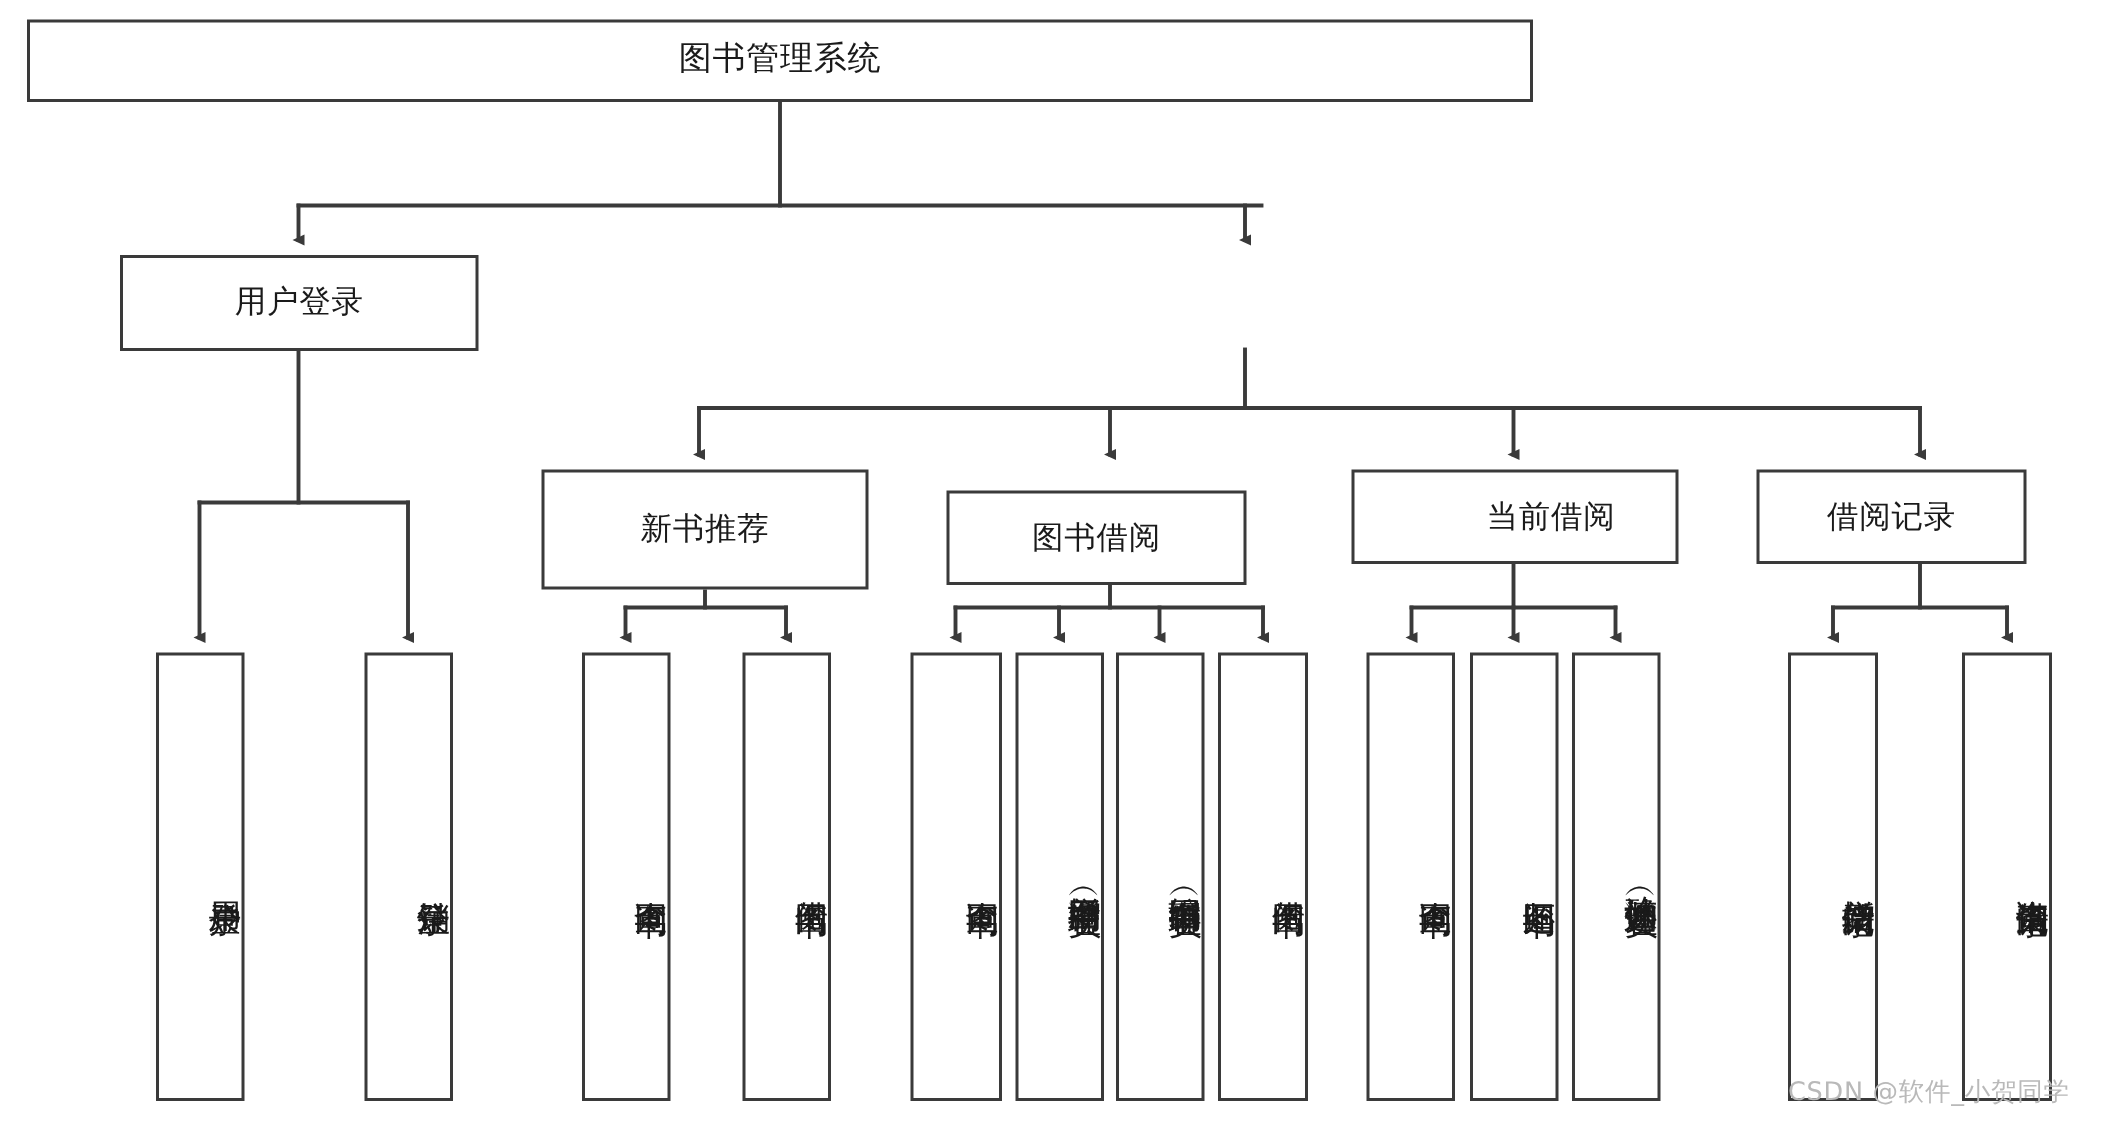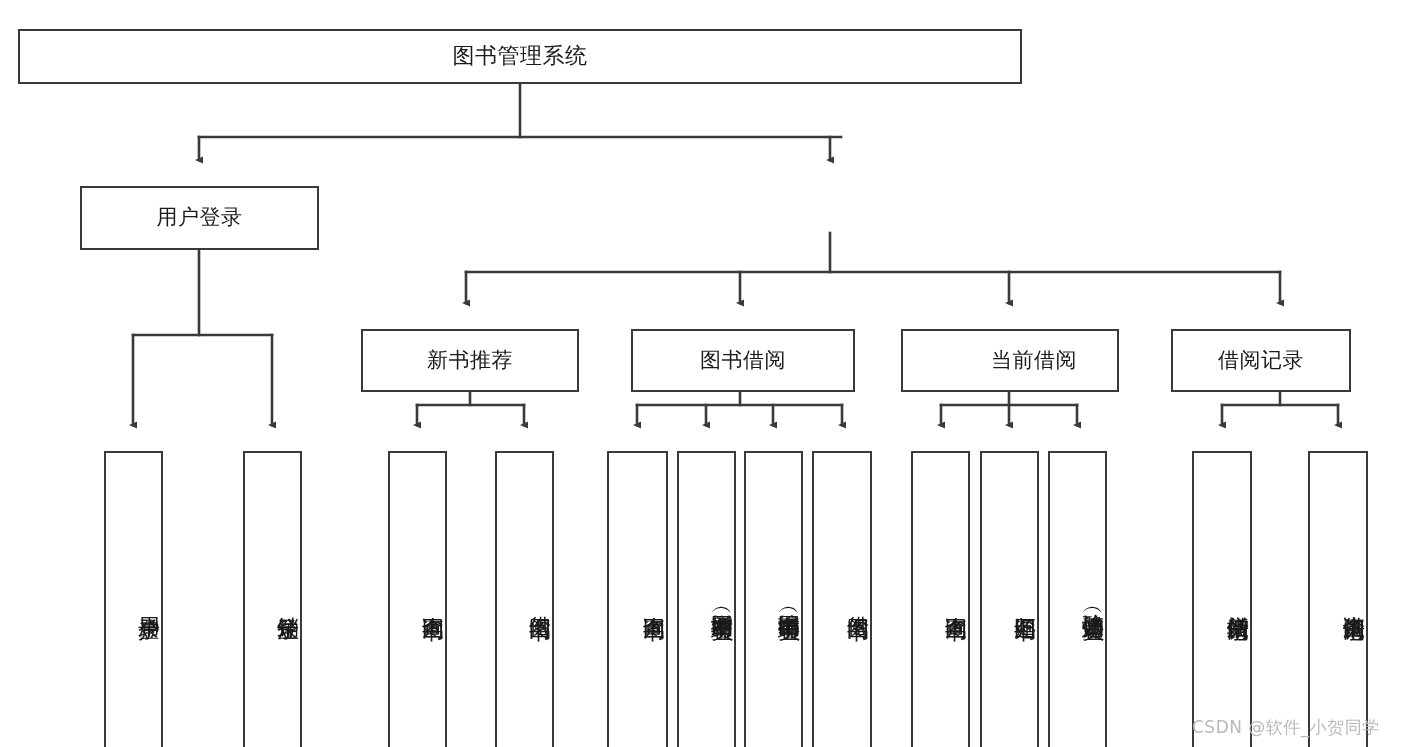--- a/index.html
+++ b/index.html
@@ -28,21 +28,20 @@
   }
   .node {
     position: absolute;
     box-sizing: border-box;
     border: 2px solid #3a3a3a;
     background: #ffffff;
     display: flex;
     align-items: center;
     justify-content: center;
     color: #1a1a1a;
-    margin-top: 16px;
   }
   .node-h {
     font-size: 21px;
     line-height: 1.2;
     letter-spacing: 0.5px;
     white-space: nowrap;
   }
   .node-root {
     font-size: 22px;
   }
@@ -126,24 +125,24 @@
   </svg>
 
   <div class="node node-h node-root" style="left:18px; top:13px; width:1004px; height:55px;">
     <span>图书管理系统</span>
   </div>
 
   <div class="node node-h" style="left:80px; top:170px; width:239px; height:64px;">
     <span>用户登录</span>
   </div>
 
-  <div class="node node-h" style="left:361px; top:313px; width:218px; height:63px;">
+  <div class="node node-h" style="left:361px; top:313px; width:218px; height:80px;">
     <span>新书推荐</span>
   </div>
-  <div class="node node-h" style="left:631px; top:313px; width:224px; height:63px;">
+  <div class="node node-h" style="left:631px; top:327px; width:200px; height:63px;">
     <span>图书借阅</span>
   </div>
   <div class="node node-h" style="left:901px; top:313px; width:218px; height:63px;padding-left:48px;">
     <span>当前借阅</span>
   </div>
   <div class="node node-h" style="left:1171px; top:313px; width:180px; height:63px;">
     <span>借阅记录</span>
   </div>
 
   <div class="node node-v" style="left:104px; top:435px; width:59px; height:299px;">

